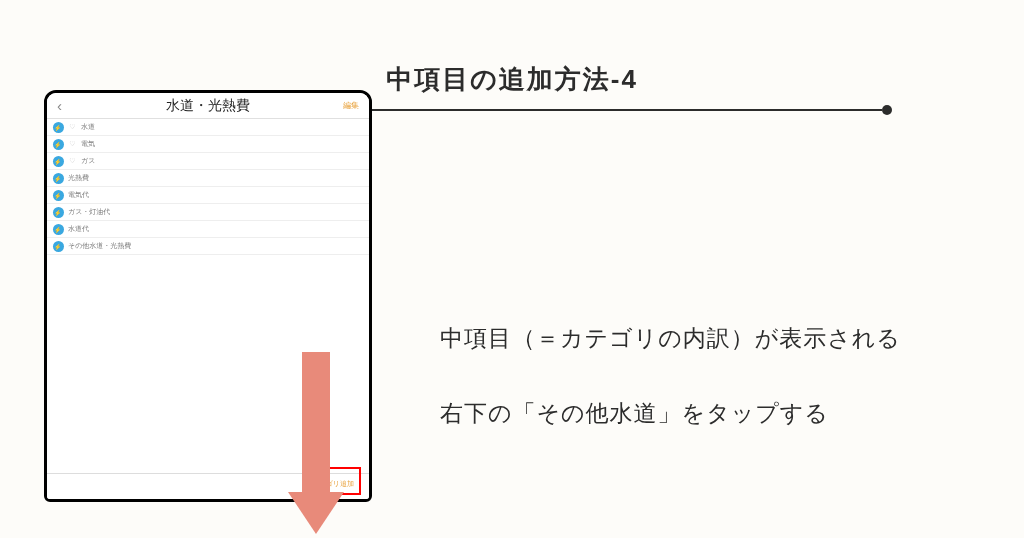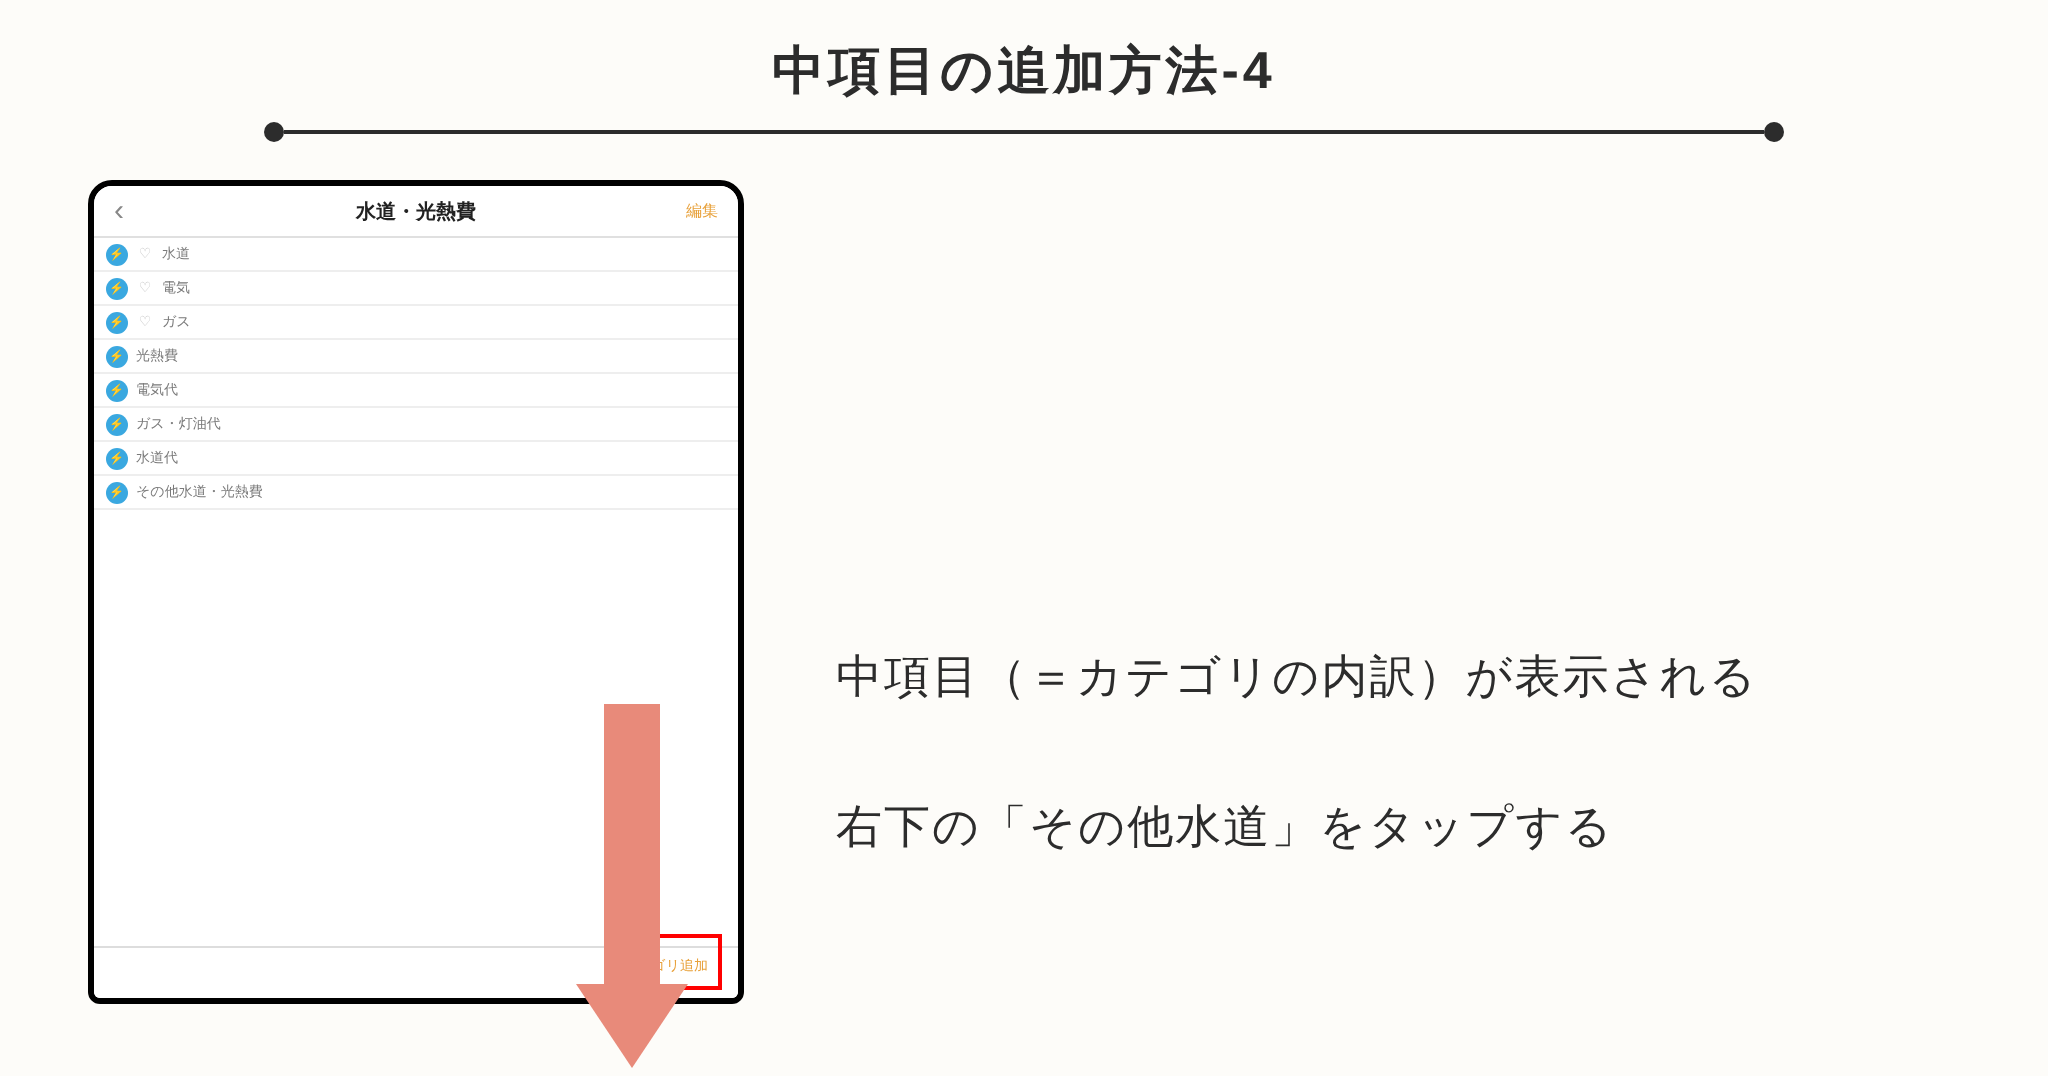--- a/index.html
+++ b/index.html
@@ -14,20 +14,21 @@
     
     .title-section {
       padding-top: 18px;
       text-align: center;
     }
     .title {
       font-size: 26px;
       font-weight: 600;
       color: #2c2c2c;
       letter-spacing: 2px;
+      margin-top: 44px;
     }
     .title-divider {
       margin: 8px auto 0;
       width: 760px;
       height: 10px;
       position: relative;
       display: flex;
       align-items: center;
       justify-content: center;
     }
@@ -76,22 +77,22 @@
       padding: 0 10px;
       border-bottom: 1px solid #e0e0e0;
       background: #fff;
     }
     .back-btn {
       color: #888;
       font-size: 15px;
       font-weight: 300;
     }
     .phone-title {
-      font-size: 10px;
-      font-weight: 700;
+      font-size: 14px;
+      font-weight: 400;
       color: #222;
       position: absolute;
       left: 50%;
       transform: translateX(-50%);
     }
     .edit-btn {
       font-size: 8px;
       color: #e8a13a;
       font-weight: 500;
     }
@@ -172,21 +173,21 @@
     .arrow-head {
       width: 0;
       height: 0;
       border-left: 28px solid transparent;
       border-right: 28px solid transparent;
       border-top: 42px solid #e88a7a;
     }
     
     .description {
       position: absolute;
-      left: 418px;
+      left: 440px;
       top: 230px;
       right: 30px;
     }
     .desc-line {
       font-size: 23px;
       color: #2c2c2c;
       letter-spacing: 1px;
       line-height: 1.6;
       margin-bottom: 38px;
     }

